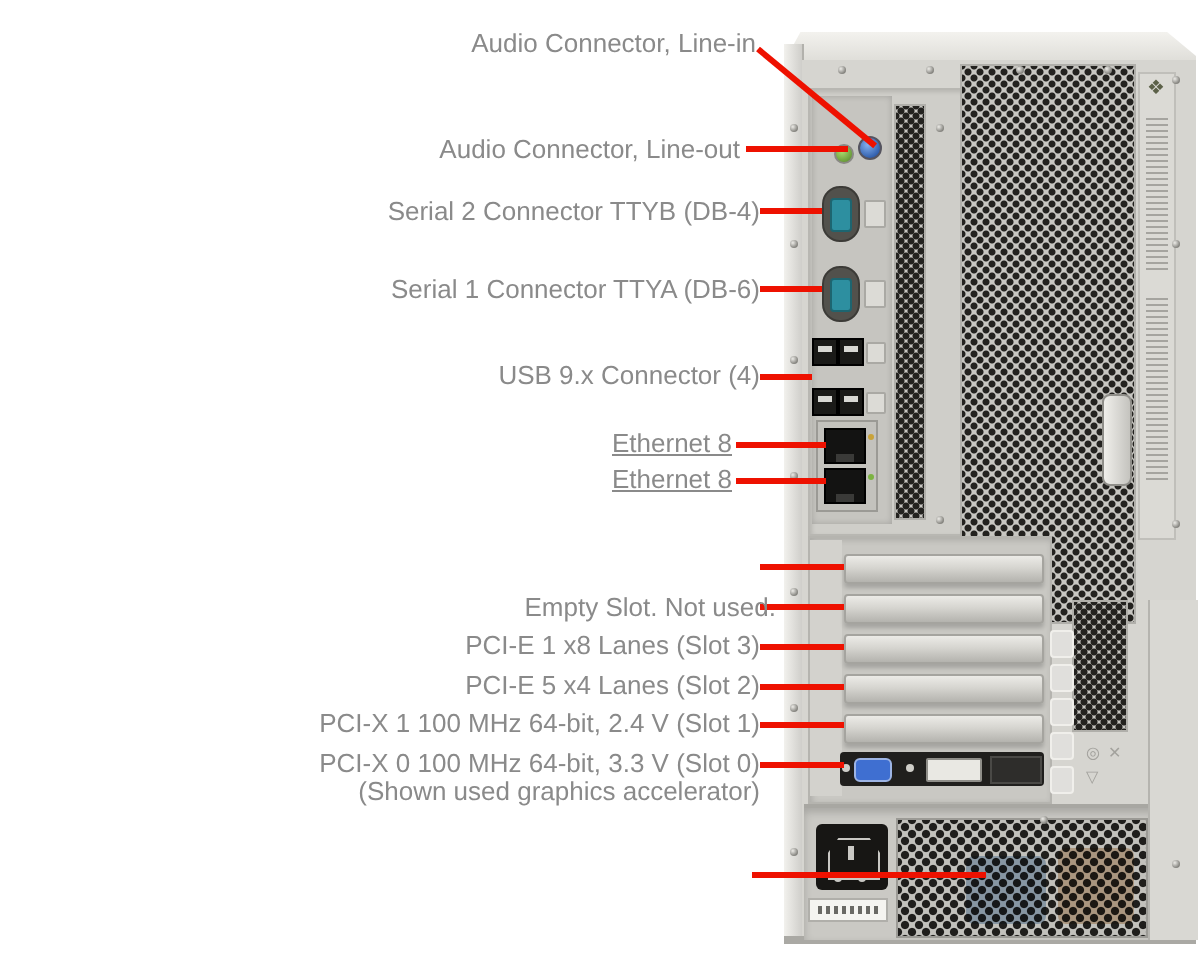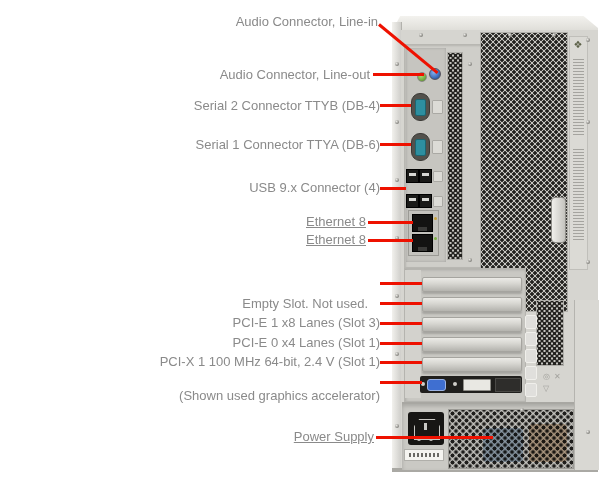--- a/index.html
+++ b/index.html
@@ -214,26 +214,26 @@
   <div class="screw" style="left:586px;top:430px;"></div>
   <div class="screw" style="left:520px;top:408px;"></div>
 
   <div class="label" style="top:14px;right:222px;">Audio Connector, Line-in</div>
   <div class="label" style="top:67px;right:230px;">Audio Connector, Line-out</div>
   <div class="label" style="top:98px;right:220px;">Serial 2 Connector TTYB (DB-4)</div>
   <div class="label" style="top:137px;right:220px;">Serial 1 Connector TTYA (DB-6)</div>
   <div class="label" style="top:180px;right:220px;">USB 9.x Connector (4)</div>
   <div class="label u" style="top:214px;right:234px;">Ethernet 8</div>
   <div class="label u" style="top:232px;right:234px;">Ethernet 8</div>
-  <div class="label" style="top:296px;right:232px;">Empty Slot. Not used.</div>
+  <div class="label" style="top:296px;right:212px;">Empty Slot. Not used.</div>
   <div class="label" style="top:315px;right:220px;">PCI-E 1 x8 Lanes (Slot 3)</div>
-  <div class="label" style="top:335px;right:220px;">PCI-E 0 x4 Lanes (Slot 1)</div>
+  <div class="label" style="top:335px;right:220px;">PCI-E 5 x4 Lanes (Slot 2)</div>
   <div class="label" style="top:354px;right:220px;">PCI-X 1 100 MHz 64-bit, 2.4 V (Slot 1)</div>
+  <div class="label" style="top:374px;right:220px;">PCI-X 0 100 MHz 64-bit, 3.3 V (Slot 0)</div>
   <div class="label" style="top:388px;right:220px;">(Shown used graphics accelerator)</div>
-  <div class="label u" style="top:429px;right:226px;">Power Supply</div>
 
   <div class="cline diag" style="left:379px;top:23px;width:76px;"></div>
   <div class="cline" style="left:373px;top:73px;width:51px;"></div>
   <div class="cline" style="left:380px;top:104px;width:31px;"></div>
   <div class="cline" style="left:380px;top:143px;width:31px;"></div>
   <div class="cline" style="left:380px;top:187px;width:26px;"></div>
   <div class="cline" style="left:368px;top:221px;width:45px;"></div>
   <div class="cline" style="left:368px;top:239px;width:45px;"></div>
   <div class="cline" style="left:380px;top:282px;width:42px;"></div>
   <div class="cline" style="left:380px;top:302px;width:42px;"></div>

